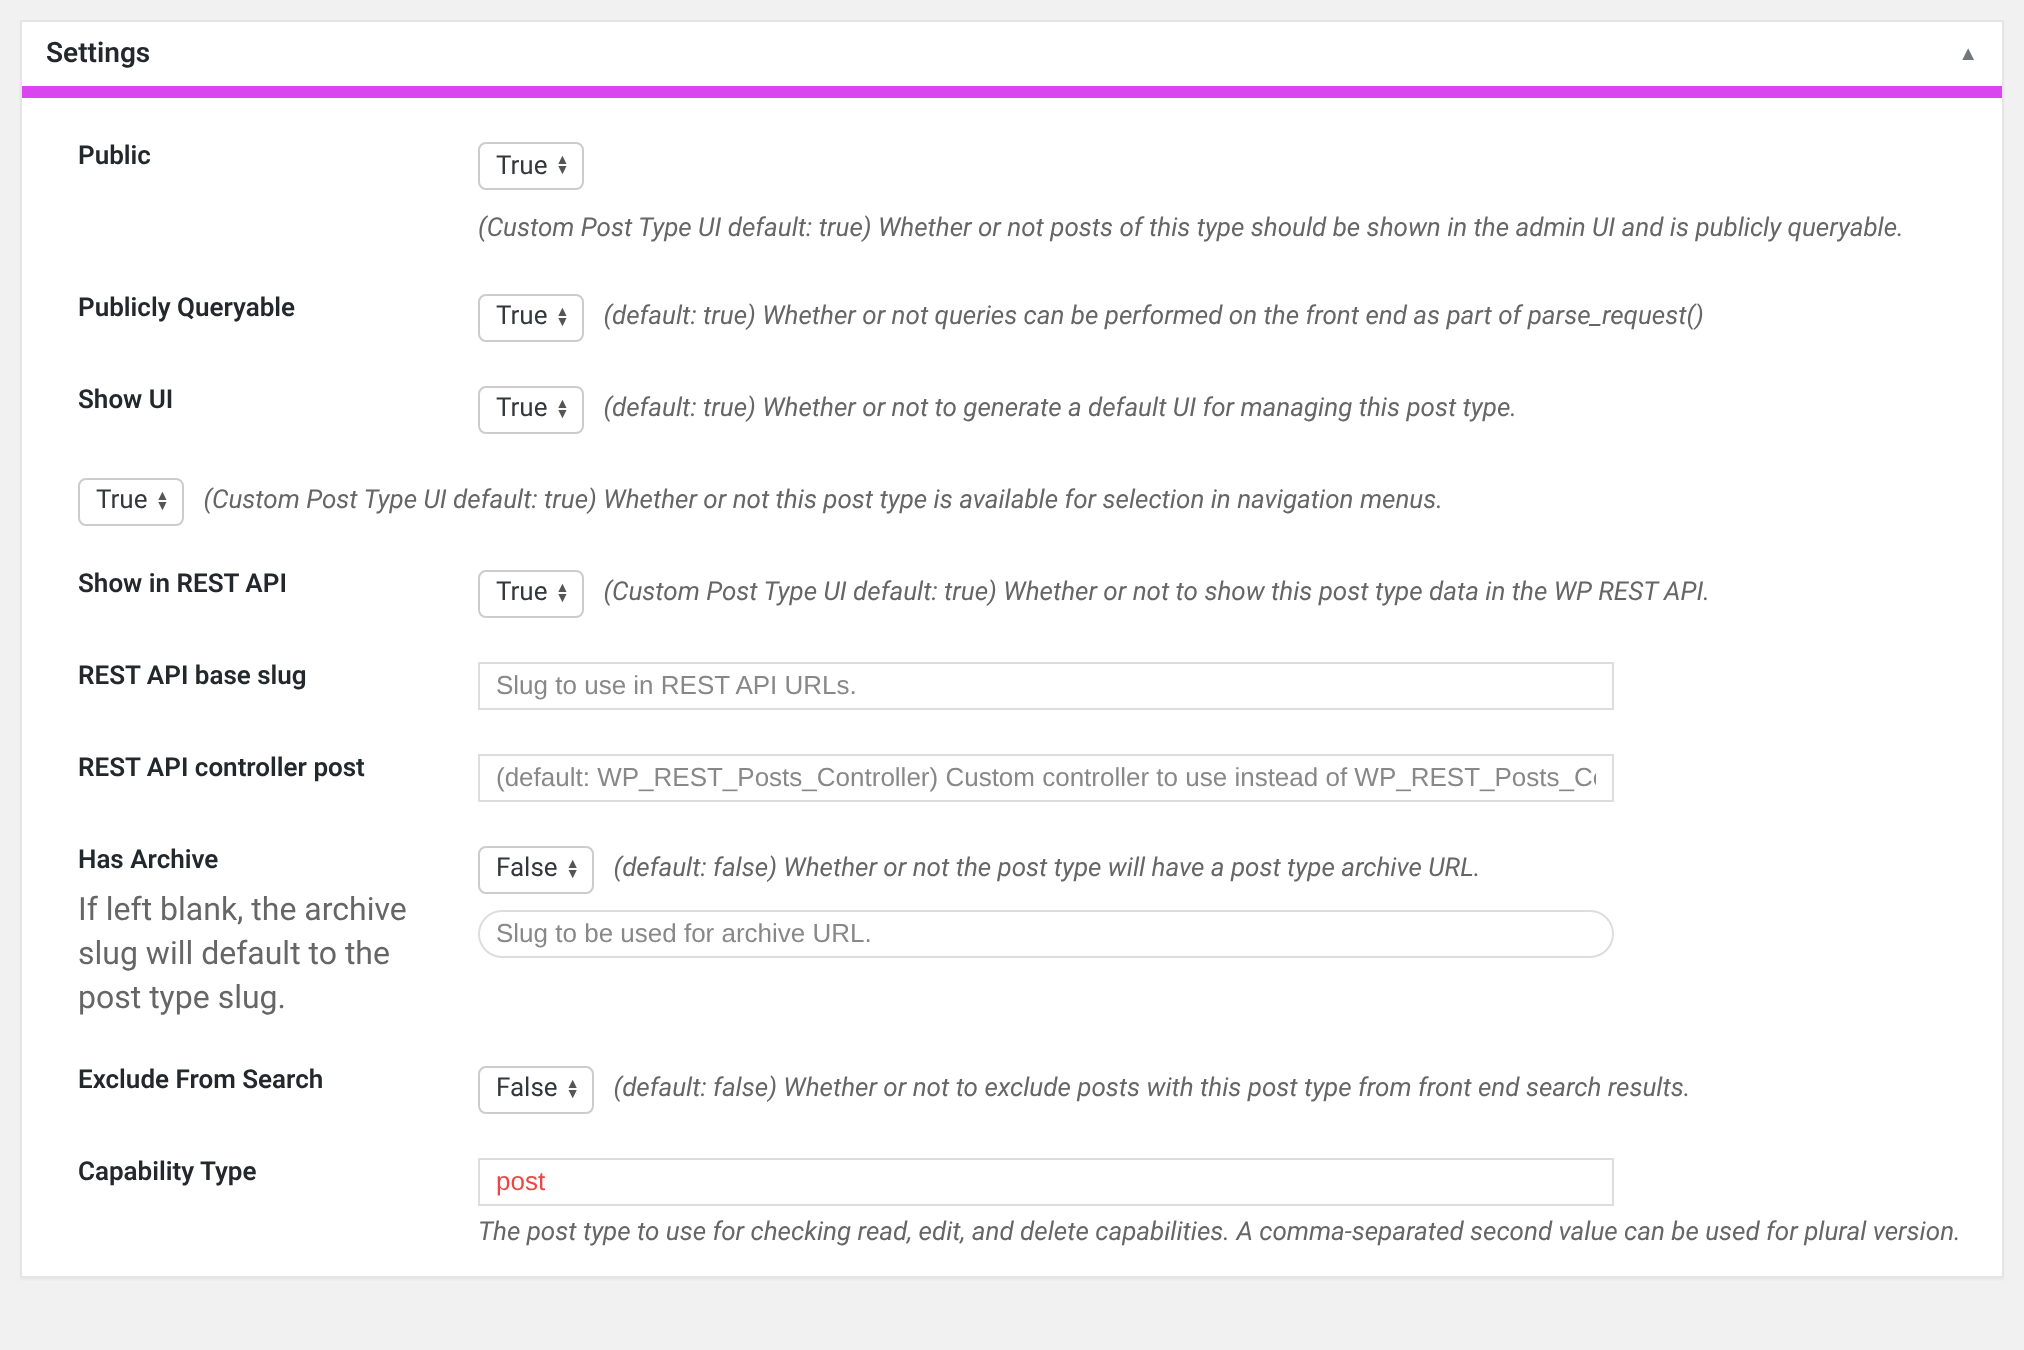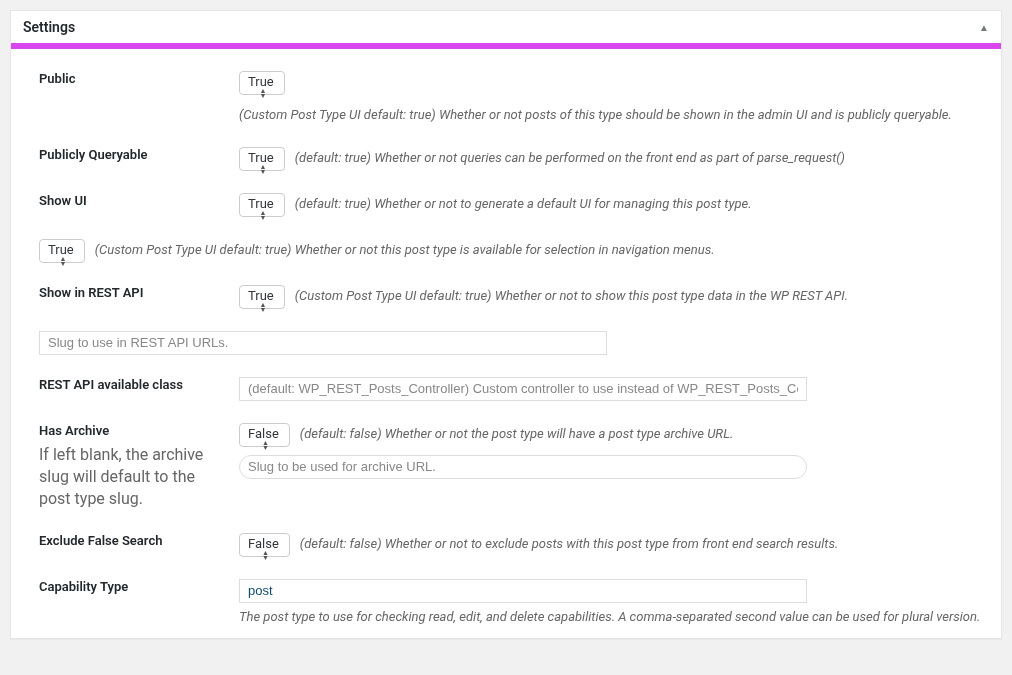--- a/index.html
+++ b/index.html
@@ -81,21 +81,20 @@
       align-items: center;
       background: #fff;
       border: 1px solid #ccc;
       border-radius: 4px;
       padding: 2px 6px 2px 8px;
       font-size: 13px;
       color: #32373c;
       cursor: pointer;
       user-select: none;
       height: 24px;
-      flex-direction: column;
     }
     .select-wrap .sel-text {
       margin-right: 4px;
     }
     .sel-caret {
       display: inline-flex;
       flex-direction: column;
       line-height: 5px;
       font-size: 7px;
       color: #555;
@@ -111,21 +110,21 @@
       margin-top: 4px;
     }
     .text-input {
       width: 568px;
       max-width: 100%;
       height: 24px;
       border: 1px solid #ddd;
       background: #fff;
       padding: 3px 8px;
       font-size: 13px;
-      color: #0c4a6e;
+      color: #ef4444;
       border-radius: 0;
     }
     .text-input::placeholder {
       color: #888;
     }
     .mt-small {
       margin-top: 8px;
       border-radius: 13px;
     }
   </style>
@@ -220,28 +219,31 @@
                 <span>▲</span>
                 <span>▼</span>
               </span>
           </span>
           <span class="description">(Custom Post Type UI default: true) Whether or not to show this post type data in the WP REST API.</span>
         </div>
       </div>
     </div>
 
     <div class="row">
+      <div class="row-label-col">
+        <span class="row-label">REST API base slug</span>
+      </div>
       <div class="row-control-col">
         <input type="text" class="text-input" placeholder="Slug to use in REST API URLs." value="" style="">
       </div>
     </div>
 
     <div class="row">
       <div class="row-label-col">
-        <span class="row-label">REST API available class</span>
+        <span class="row-label">REST API controller post</span>
       </div>
       <div class="row-control-col">
         <input type="text" class="text-input" placeholder="(default: WP_REST_Posts_Controller) Custom controller to use instead of WP_REST_Posts_Cont" value="" style="">
       </div>
     </div>
 
     <div class="row">
       <div class="row-label-col">
         <span class="row-label">Has Archive</span>
         <span class="row-sublabel">If left blank, the archive slug will default to the post type slug.</span>
@@ -256,21 +258,21 @@
               </span>
           </span>
           <span class="description">(default: false) Whether or not the post type will have a post type archive URL.</span>
         </div>
         <input type="text" class="text-input mt-small" placeholder="Slug to be used for archive URL." value="" style="">
       </div>
     </div>
 
     <div class="row">
       <div class="row-label-col">
-        <span class="row-label">Exclude False Search</span>
+        <span class="row-label">Exclude From Search</span>
       </div>
       <div class="row-control-col">
         <div class="control-line">
           <span class="select-wrap">
             <span class="sel-text">False</span>
             <span class="sel-caret">
                 <span>▲</span>
                 <span>▼</span>
               </span>
           </span>

